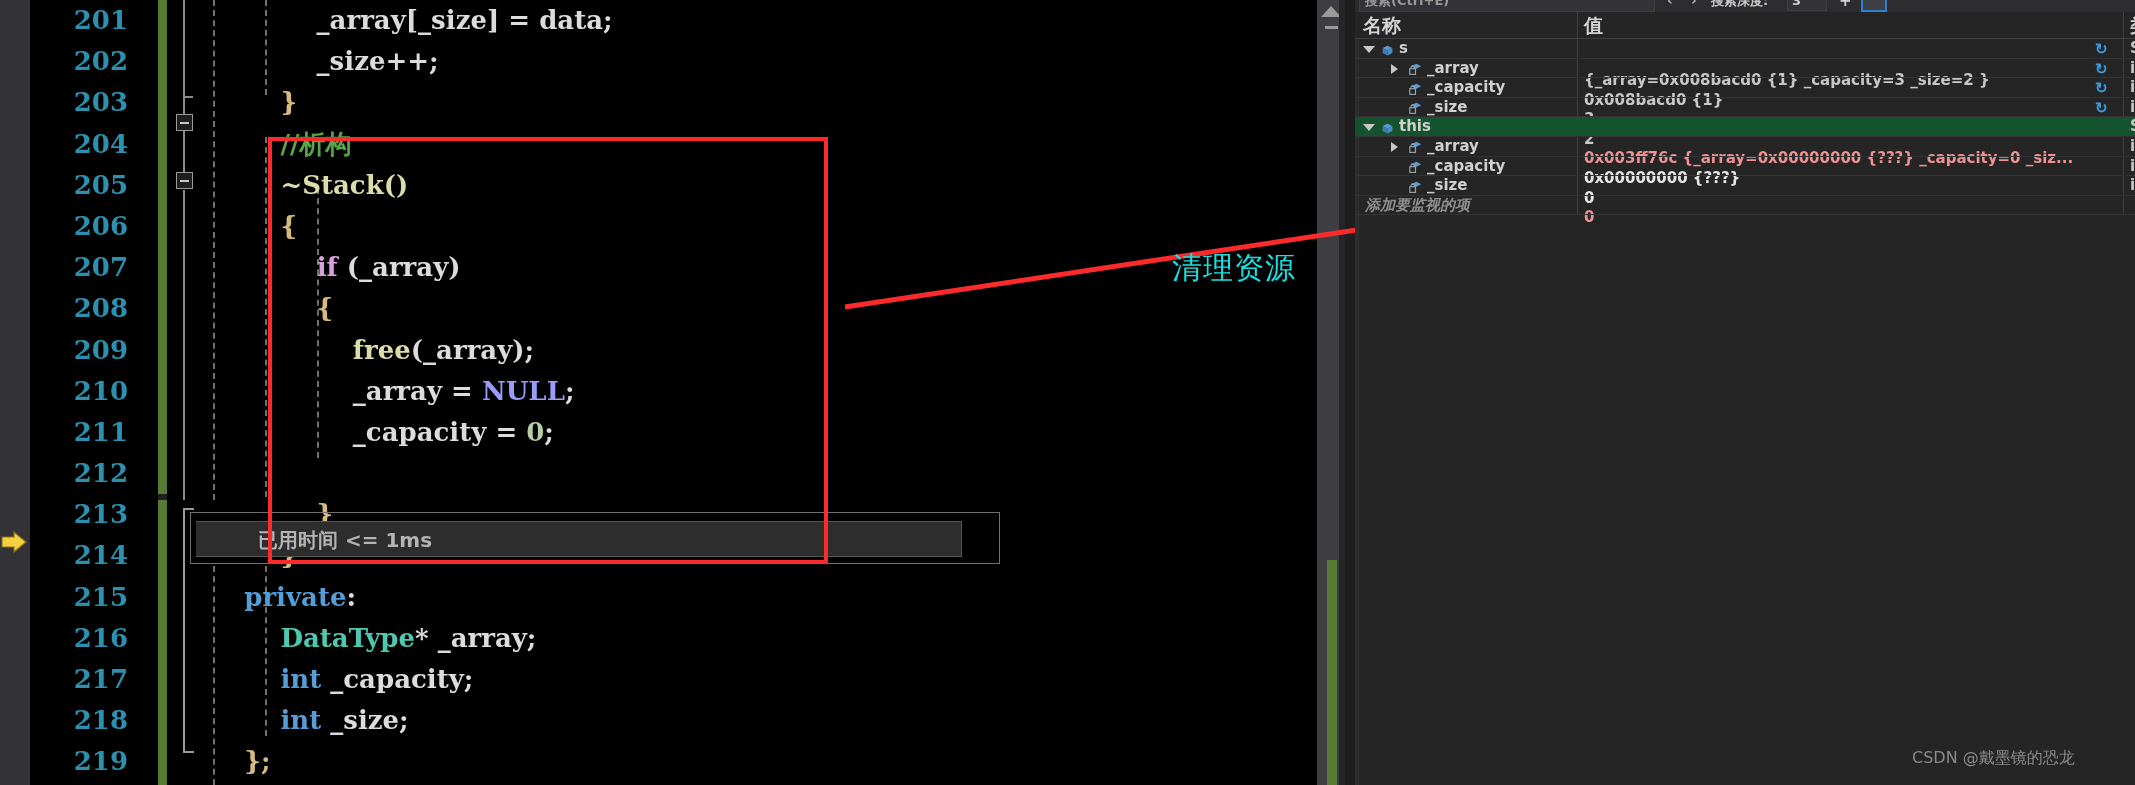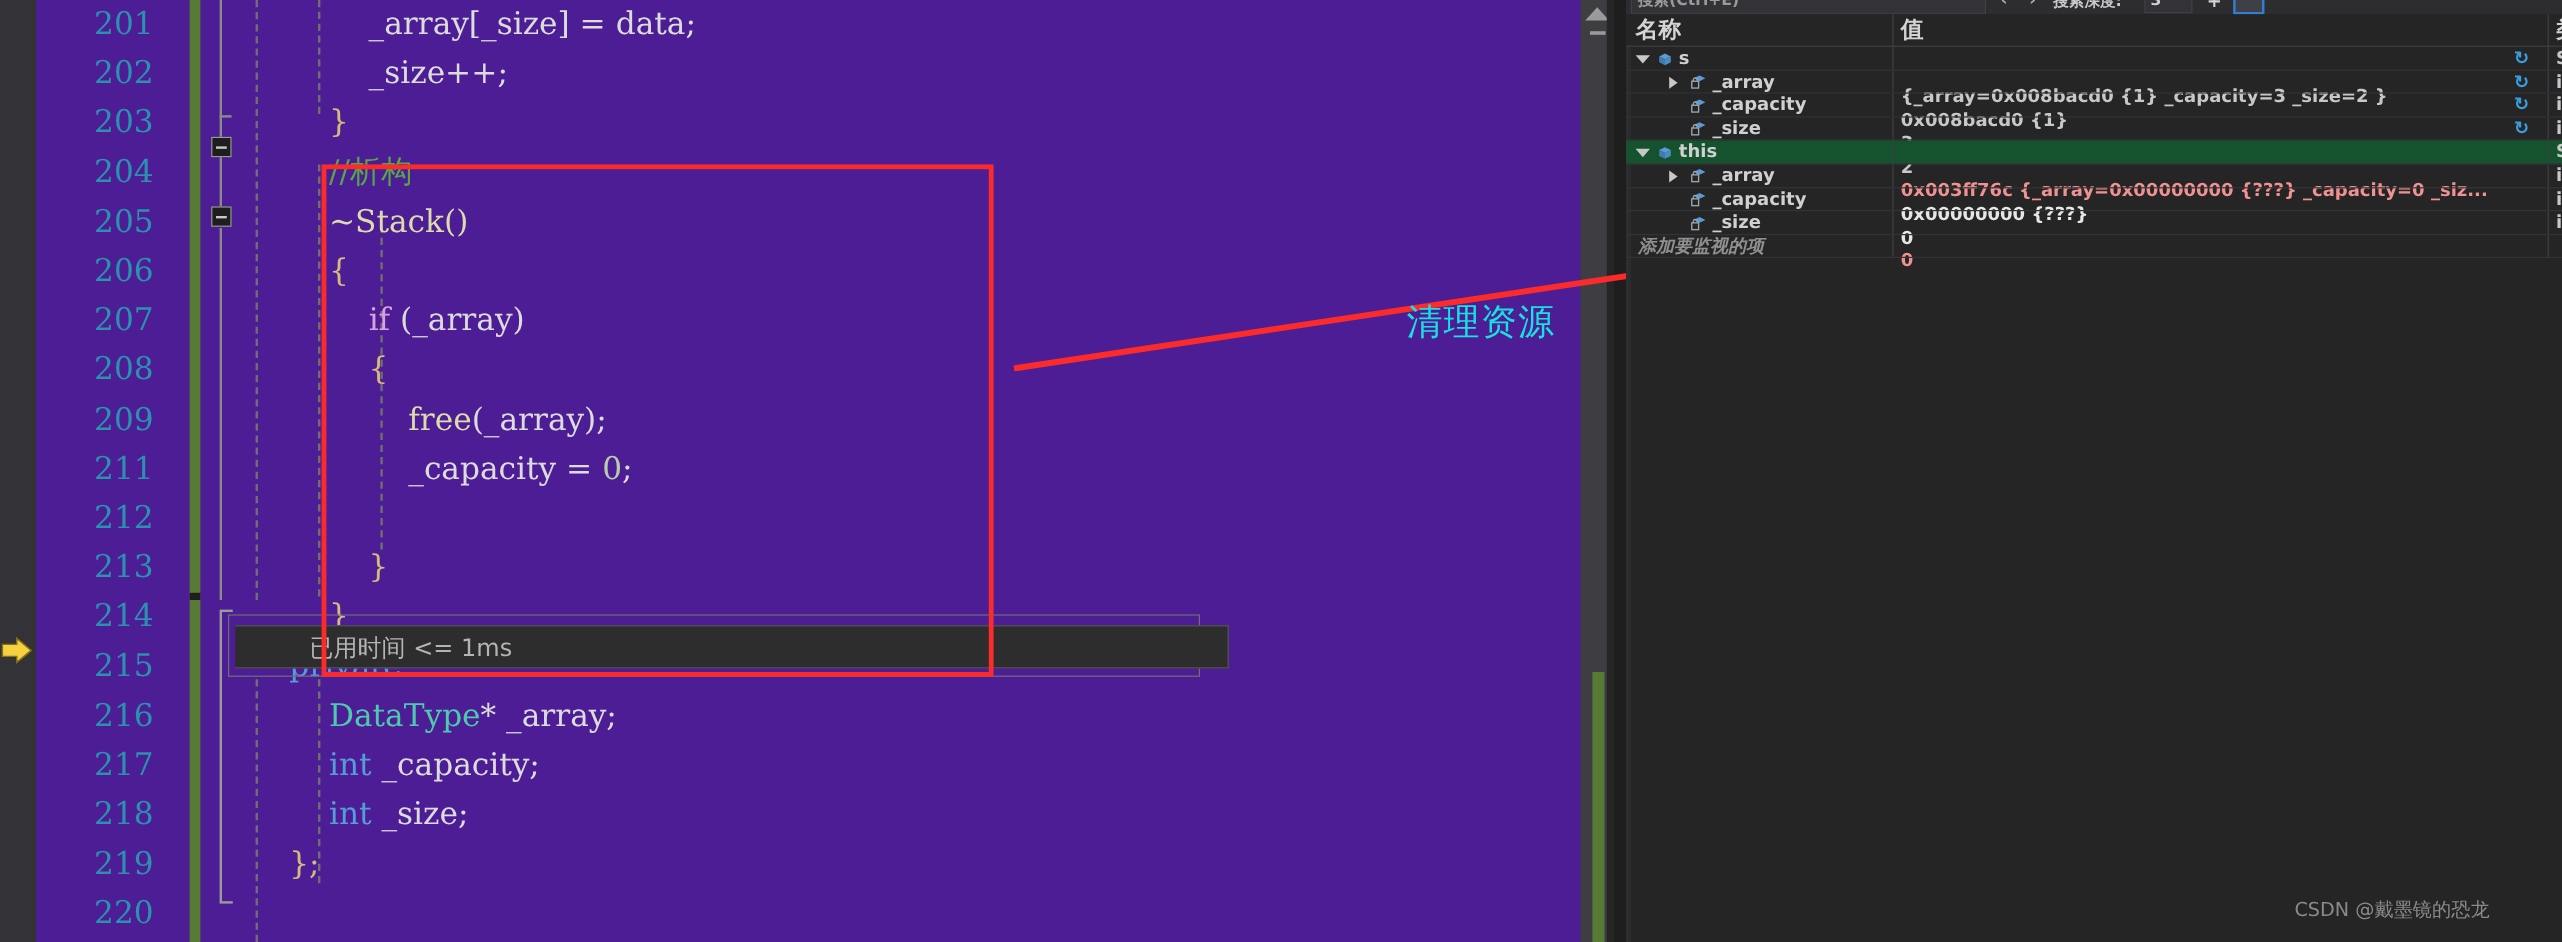--- a/index.html
+++ b/index.html
@@ -19,21 +19,22 @@
   
   .bp-margin {
     position: absolute; left: 0; top: 0; width: 30px; height: 785px;
     background: #333337;
   }
   .exec-arrow {
     position: absolute; left: 1px; top: 529px; width: 26px; height: 26px;
   }
   .code-area {
     position: absolute; left: 30px; top: 0; right: 0; bottom: 0;
-    background: #4c1d95;
+    background: #000000;
+    font-weight: bold;
   }
   .line {
     position: relative;
     height: 41.2px;
     line-height: 41.2px;
     white-space: pre;
     font-family: "DejaVu Serif", serif;
     font-size: 26px;
   }
   .lnum {
@@ -96,21 +97,21 @@
   .func    { color: #dcdcaa; }   
   .macro   { color: #9b9bfb; }   
   .num     { color: #b5cea8; }   
   .cmt     { color: #57a64a; }   
   .plain   { color: #dcdcdc; }
   .brace   { color: #d7ba7d; }
 
   
   .elapsed {
     position: absolute; left: 166px; top: 521px;
-    width: 828px; height: 36px;
+    width: 766px; height: 36px;
     background: #2d2d2d;
     border-top: 1px solid #555; border-bottom: 1px solid #555;
     border-right: 1px solid #555;
     line-height: 36px;
   }
   .elapsed span {
     margin-left: 62px;
     color: #b4b4b4;
     font-family: "DejaVu Sans", sans-serif;
     font-size: 20px;
@@ -336,20 +337,21 @@
       <div id="lines">
           <div class="line"><div class="lnum">201</div><div class="codetext"><span class="plain">            _array[_size] = data;</span></div></div>
           <div class="line"><div class="lnum">202</div><div class="codetext"><span class="plain">            _size++;</span></div></div>
           <div class="line"><div class="lnum">203</div><div class="codetext"><span class="brace">        }</span></div></div>
           <div class="line"><div class="lnum">204</div><div class="codetext"><span class="cmt">        //析构</span></div></div>
           <div class="line"><div class="lnum">205</div><div class="codetext"><span class="plain">        </span><span class="func">~Stack()</span></div></div>
           <div class="line"><div class="lnum">206</div><div class="codetext"><span class="brace">        {</span></div></div>
           <div class="line"><div class="lnum">207</div><div class="codetext"><span class="plain">            </span><span class="kw-pink">if</span><span class="plain"> (_array)</span></div></div>
           <div class="line"><div class="lnum">208</div><div class="codetext"><span class="brace">            {</span></div></div>
           <div class="line"><div class="lnum">209</div><div class="codetext"><span class="plain">                </span><span class="func">free</span><span class="plain">(_array);</span></div></div>
+          <div class="line"><div class="lnum">210</div><div class="codetext"><span class="plain">                _array = </span><span class="macro">NULL</span><span class="plain">;</span></div></div>
           <div class="line"><div class="lnum">211</div><div class="codetext"><span class="plain">                _capacity = </span><span class="num">0</span><span class="plain">;</span></div></div>
           <div class="line"><div class="lnum">212</div></div>
           <div class="line"><div class="lnum">213</div><div class="codetext"><span class="brace">            }</span></div></div>
           <div class="line"><div class="lnum">214</div><div class="codetext"><span class="brace">        }</span></div></div>
           <div class="line"><div class="lnum">215</div><div class="codetext"><span class="kw">    private</span><span class="plain">:</span></div></div>
           <div class="line"><div class="lnum">216</div><div class="codetext"><span class="plain">        </span><span class="type">DataType</span><span class="plain">* _array;</span></div></div>
           <div class="line"><div class="lnum">217</div><div class="codetext"><span class="plain">        </span><span class="kw">int</span><span class="plain"> _capacity;</span></div></div>
           <div class="line"><div class="lnum">218</div><div class="codetext"><span class="plain">        </span><span class="kw">int</span><span class="plain"> _size;</span></div></div>
           <div class="line"><div class="lnum">219</div><div class="codetext"><span class="brace">    };</span></div></div>
           <div class="line"><div class="lnum">220</div><div class="codetext"></div></div>

